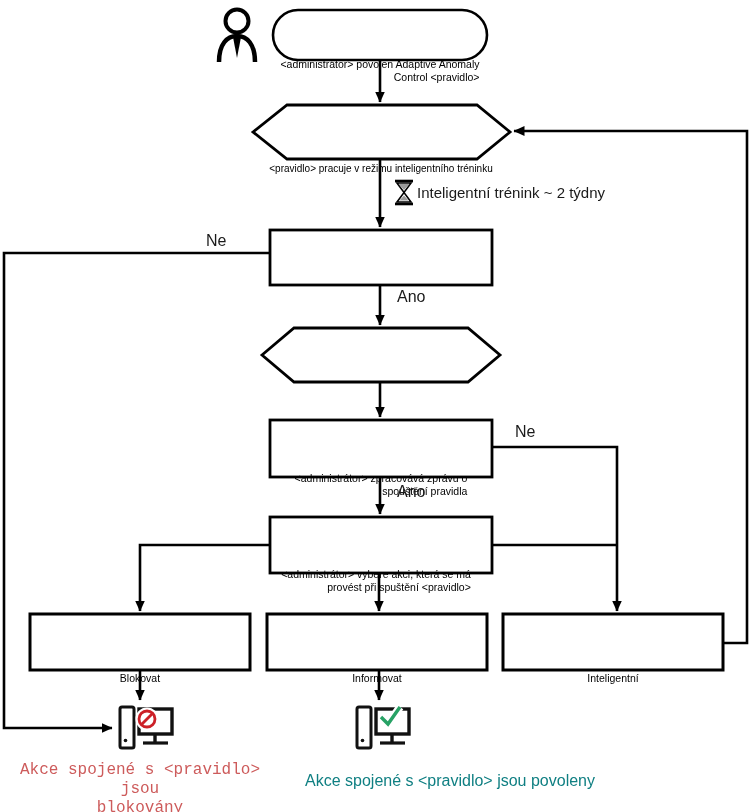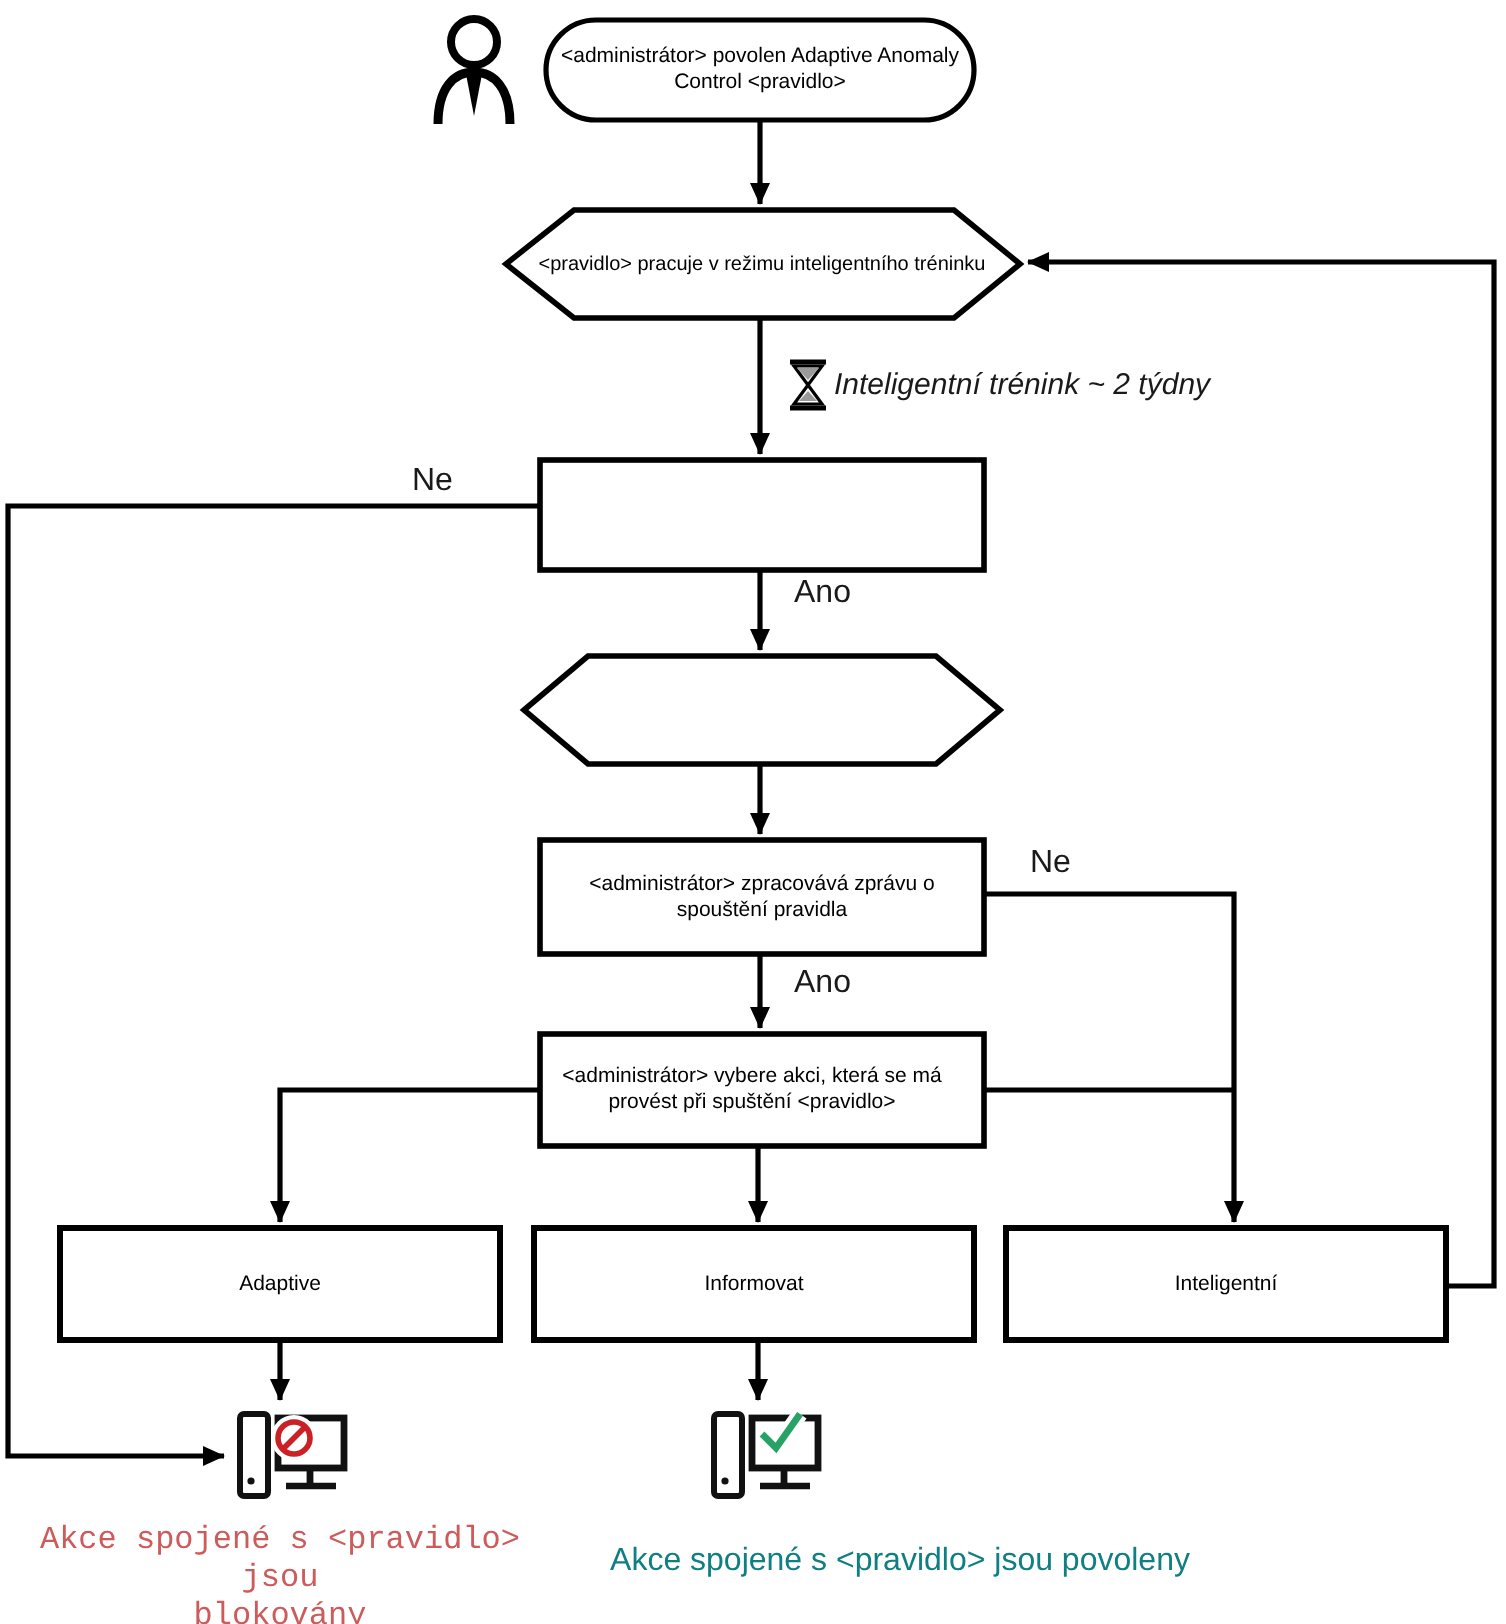--- a/index.html
+++ b/index.html
@@ -4,29 +4,30 @@
 <style>
   html,body{margin:0;padding:0;background:#ffffff;}
   #stage{
     position:relative;width:753px;height:812px;background:#fff;
     font-family:"Liberation Sans","DejaVu Sans",sans-serif;color:#000;
     overflow:hidden;
   }
   #shapes{position:absolute;left:0;top:0;}
   .nl{
     position:absolute;display:flex;align-items:center;justify-content:center;
-    text-align:center;font-size:10.5px;line-height:13px;white-space:pre-line;
+    text-align:right;font-size:10.5px;line-height:13px;white-space:pre-line;
     color:#000;
+    margin-top:36px;
   }
   .nl.nowrap{white-space:nowrap;font-size:10px;}
   .edge-label{
     position:absolute;font-size:16px;color:#1a1a1a;white-space:nowrap;
   }
   .note-label{
-    position:absolute;font-size:15px;color:#1a1a1a;white-space:nowrap;font-style:italic;
+    position:absolute;font-size:15px;color:#1a1a1a;white-space:nowrap;
   }
   .outcome{
     position:absolute;text-align:center;font-size:16px;line-height:19px;
     white-space:pre-line;
   }
 </style>
 </head>
 <body>
 
 <div id="stage">
@@ -101,21 +102,21 @@
     </g>
   </svg>
 
   <div class="nl" style="left:278px;top:12px;width:204px;height:46px">&lt;administrátor&gt; povolen Adaptive Anomaly
 Control &lt;pravidlo&gt;</div>
   <div class="nl nowrap" style="left:258px;top:105px;width:246px;height:54px">&lt;pravidlo&gt; pracuje v režimu inteligentního tréninku</div>
   <div class="nl" style="left:273px;top:422px;width:216px;height:53px">&lt;administrátor&gt; zpracovává zprávu o
 spouštění pravidla</div>
   <div class="nl" style="left:273px;top:519px;width:206px;height:52px">&lt;administrátor&gt; vybere akci, která se má
 provést při spuštění &lt;pravidlo&gt;</div>
-  <div class="nl" style="left:33px;top:616px;width:214px;height:52px">Adaptive</div>
+  <div class="nl" style="left:33px;top:616px;width:214px;height:52px">Blokovat</div>
   <div class="nl" style="left:270px;top:616px;width:214px;height:52px">Informovat</div>
   <div class="nl" style="left:506px;top:616px;width:214px;height:52px">Inteligentní</div>
 
   <div class="edge-label" style="left:206px;top:232px">Ne</div>
   <div class="edge-label" style="left:397px;top:288px">Ano</div>
   <div class="edge-label" style="left:515px;top:423px">Ne</div>
   <div class="edge-label" style="left:397px;top:483px">Ano</div>
 
   <div class="note-label" style="left:417px;top:184px">Inteligentní trénink ~ 2 týdny</div>
 

